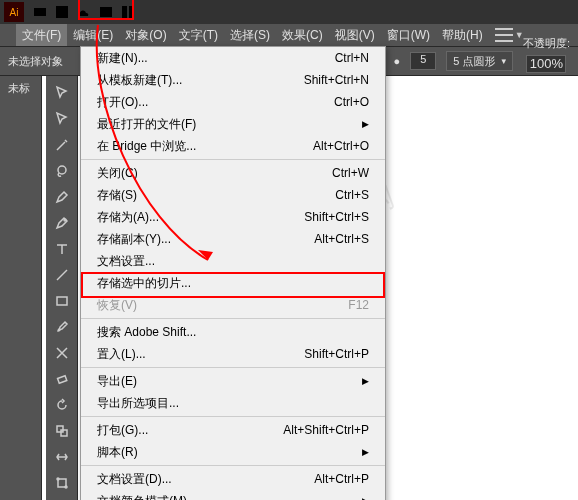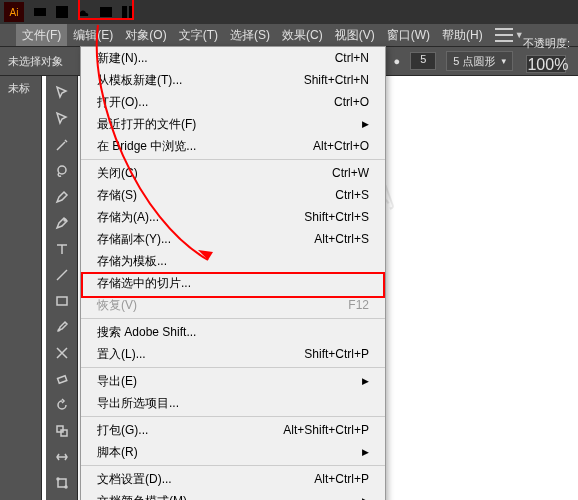--- a/index.html
+++ b/index.html
@@ -15,21 +15,21 @@
 .menu-item.active { background: #777; position: relative; }
 .hamburger { width: 18px; height: 14px; margin-left: 6px; display: flex; flex-direction: column; justify-content: space-between; }
 .hamburger span { height: 2px; background: #ccc; }
 
 .options-bar { background: #535353; height: 30px; display: flex; align-items: center; padding: 0 8px; gap: 10px; border-top: 1px solid #282828; border-bottom: 1px solid #282828; }
 .option-label { color: #e0e0e0; font-size: 11px; }
 .stroke-box { width: 30px; height: 18px; background: #fff; border: 1px solid #000; }
 .stroke-input { width: 26px; height: 18px; background: #333; color: #e0e0e0; font-size: 11px; text-align: center; border: 1px solid #666; }
 .dropdown { background: #474747; color: #e0e0e0; font-size: 11px; height: 20px; padding: 0 6px; display: flex; align-items: center; border: 1px solid #666; }
 .opacity-group { display: flex; align-items: center; gap: 4px; flex-direction: column; }
-.opacity-input { background: #333; color: #e0e0e0; width: 40px; height: 18px; font-size: 16px; text-align: center; border: 1px solid #666; }
+.opacity-input { background: #333; color: #e0e0e0; width: 40px; height: 18px; font-size: 13px; text-align: center; border: 1px solid #666; }
 
 .work-area { display: flex; height: calc(500px - 76px); }
 .tab-area { height: 24px; background: #535353; display: flex; align-items: center; padding-left: 8px; }
 .tab-label { color: #e0e0e0; font-size: 11px; }
 
 .tools-panel { width: 32px; background: #535353; display: flex; flex-direction: column; padding: 4px 0; border-right: 1px solid #282828; margin-left: 4px; }
 .tool { width: 24px; height: 24px; margin: 1px auto; color: #ccc; display: flex; align-items: center; justify-content: center; font-size: 14px; cursor: pointer; }
 .tool svg { width: 16px; height: 16px; }
 .tool path, .tool line, .tool rect, .tool circle, .tool polyline { stroke: #ccc; fill: none; stroke-width: 1.5; }
 
@@ -259,21 +259,21 @@
     </div>
     <div class="dm-row">
       <span>存储为(A)...</span>
       <span class="dm-shortcut">Shift+Ctrl+S</span>
     </div>
     <div class="dm-row">
       <span>存储副本(Y)...</span>
       <span class="dm-shortcut">Alt+Ctrl+S</span>
     </div>
     <div class="dm-row">
-      <span>存储为模板...</span>
+      <span>文档设置...</span>
     </div>
     <div class="dm-row">
       <span>存储选中的切片...</span>
     </div>
     <div class="dm-row disabled">
       <span>恢复(V)</span>
       <span class="dm-shortcut">F12</span>
     </div>
     <div class="dm-sep"></div>
     <div class="dm-row">

